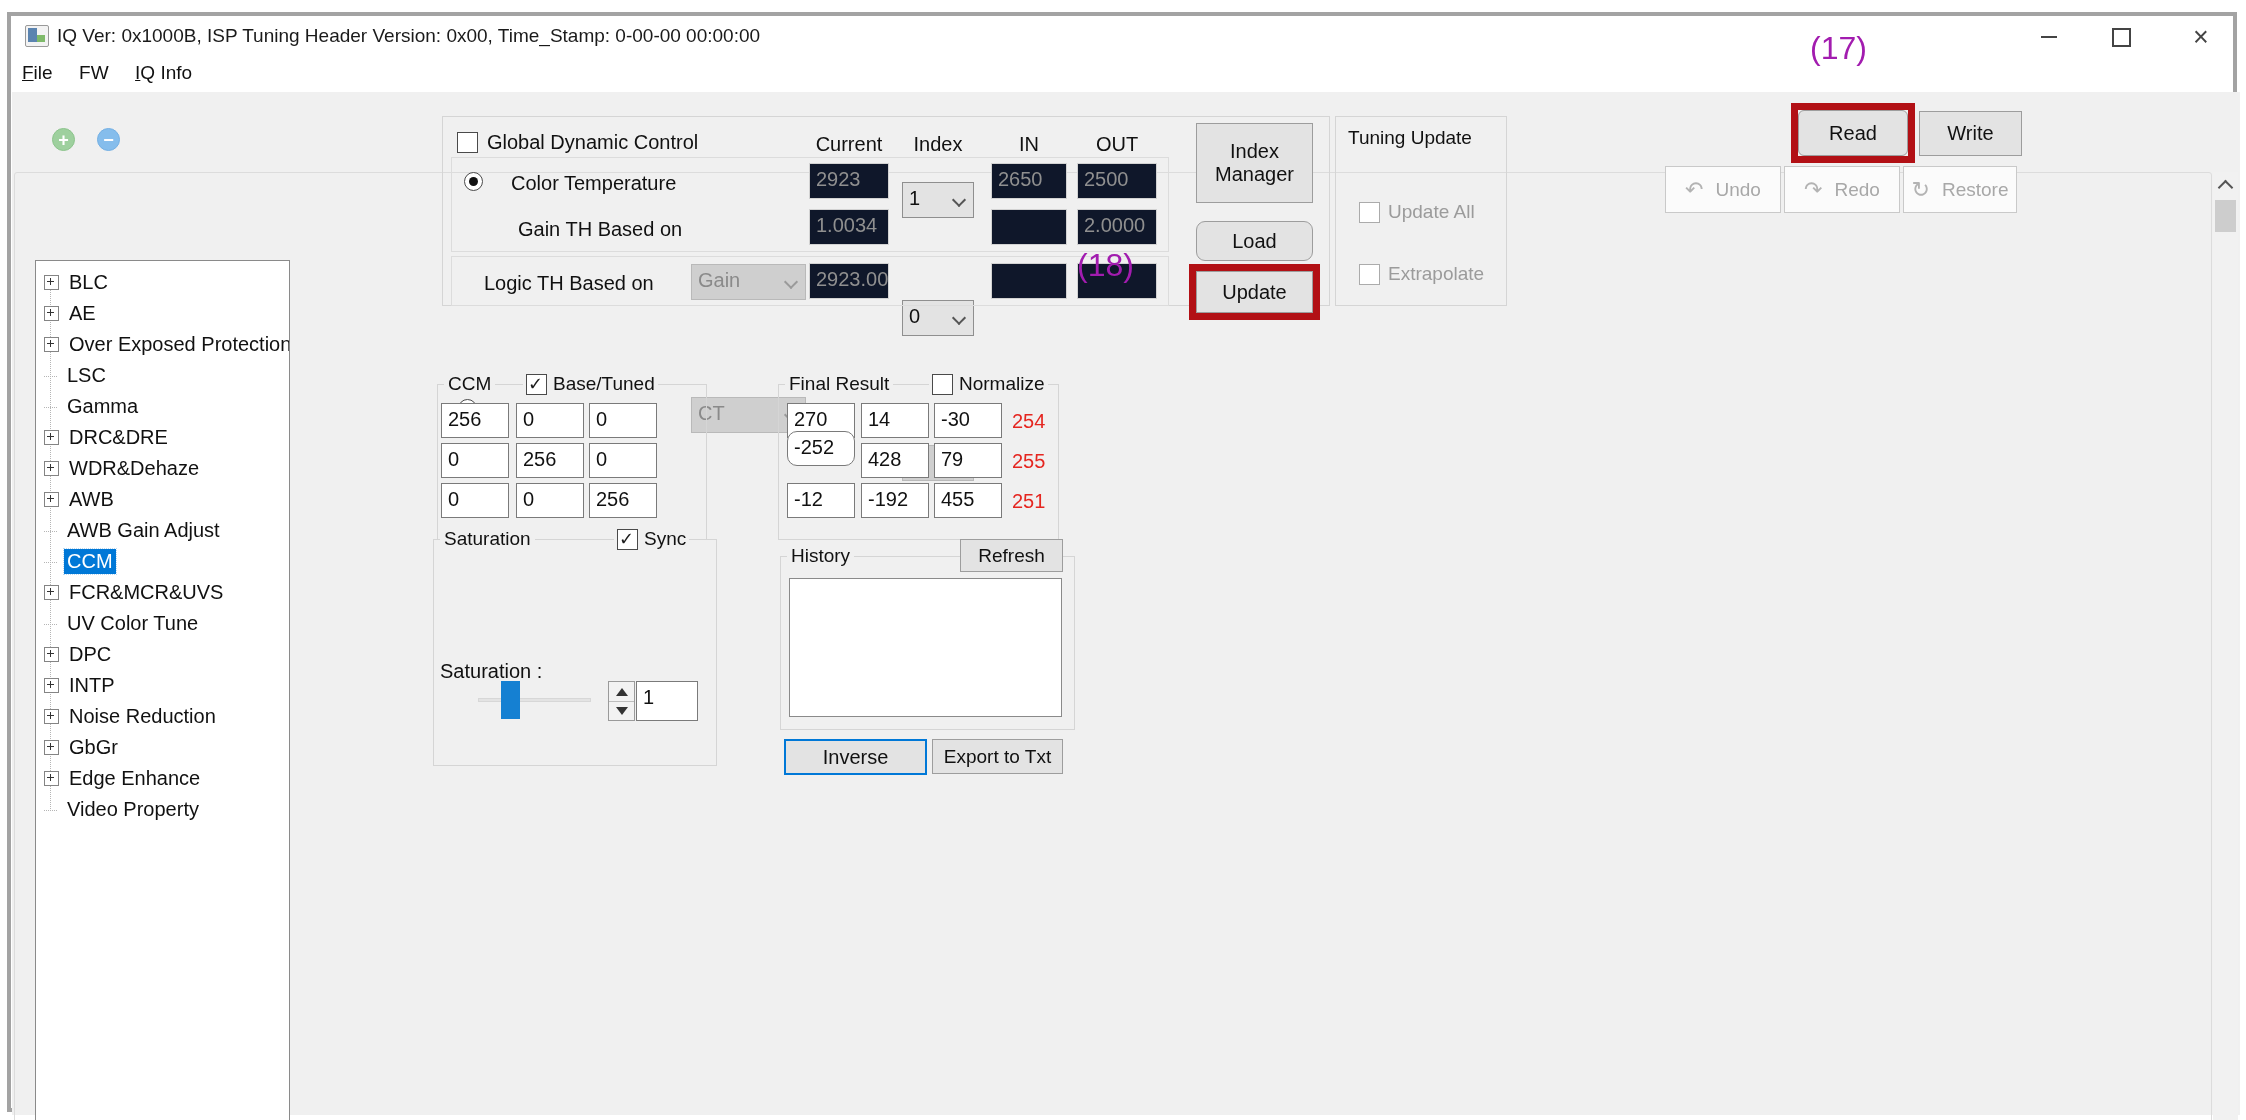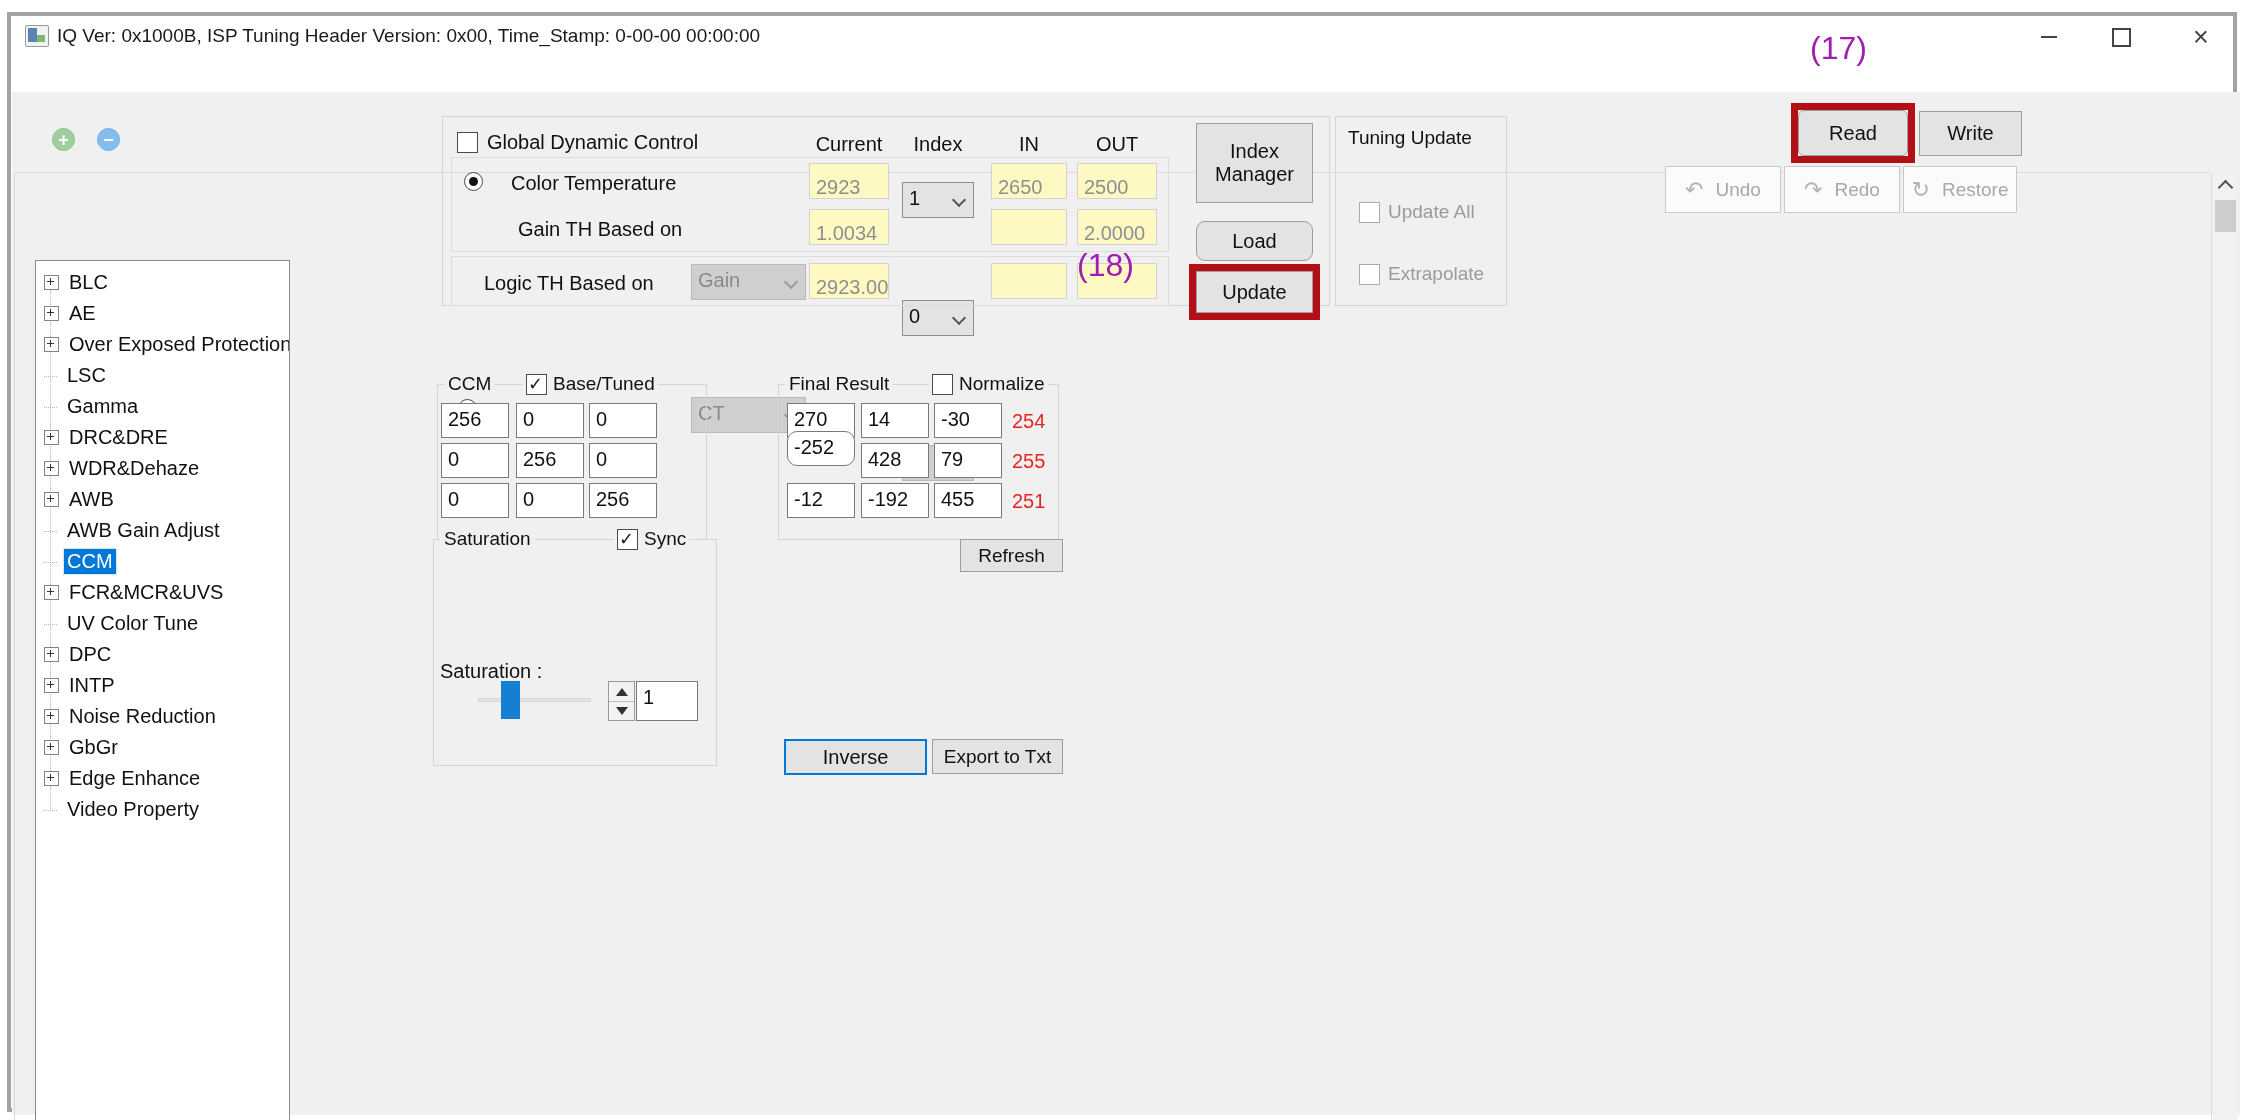--- a/index.html
+++ b/index.html
@@ -51,21 +51,21 @@
   
   .checkbox{width:19px;height:19px;border:1px solid #4a4a4a;background:#fff;position:relative;flex:0 0 19px;}
   .checkbox.checked::after{content:"\2713";position:absolute;left:1px;top:-2px;font-size:18px;color:#1a1a1a;}
   .checkbox.dim{border-color:#ababab;}
   .radio{width:19px;height:19px;border:1px solid #4a4a4a;border-radius:50%;background:#fff;position:relative;}
   .radio.selected::after{content:"";position:absolute;left:4px;top:4px;width:9px;height:9px;border-radius:50%;background:#111;}
   .lbl{font-size:20px;color:#111;white-space:nowrap;}
   .lbl-dim{font-size:19px;color:#9b9b9b;white-space:nowrap;}
 
   .field{background:#fff;border:1px solid #7a7a7a;font-size:20px;color:#111;padding:4px 6px;overflow:hidden;}
-  .field-ro{background:#fef9c3;border:1px solid #d2d2d2;font-size:20px;color:#8f8f8f;padding:12px 6px;overflow:hidden;}
+  .field-ro{background:#0f172a;border:1px solid #d2d2d2;font-size:20px;color:#8f8f8f;padding:4px 6px;overflow:hidden;}
   .combo{border:1px solid #8f8f8f;background:#e3e3e3;font-size:20px;color:#111;padding:4px 6px;position:relative;}
   .combo.disabled{background:#cfcfcf;border-color:#b9b9b9;color:#8a8a8a;}
   .chev{position:absolute;right:9px;top:12px;width:8px;height:8px;border-right:2px solid #555;border-bottom:2px solid #555;transform:rotate(45deg);}
   .combo.disabled .chev{border-color:#9a9a9a;}
 
   .btn{background:#e3e3e3;border:1px solid #9d9d9d;display:flex;align-items:center;justify-content:center;font-size:20px;color:#111;text-align:center;}
   .btn-pale{background:#fbfbfb;border:1px solid #c9c9c9;color:#a8a8a8;display:flex;align-items:center;justify-content:center;font-size:19px;}
   .btn-pale .ic{font-size:22px;color:#b3b3b3;margin-right:12px;}
   .ufirst::first-letter{text-decoration:underline;}
   .red-frame{border:7px solid #b21015;background:transparent;display:flex;align-items:center;justify-content:center;}
@@ -105,20 +105,25 @@
           <div class="glyph-min"></div>
         </div>
     <div class="winctl" style="left:2090px;">
           <div class="glyph-max"></div>
         </div>
     <div class="winctl" style="left:2170px;">
           <div class="glyph-close">×</div>
         </div>
   </div>
 
+  <div class="menubar">
+    <span class="menu-item ufirst">File</span>
+    <span class="menu-item">FW</span>
+    <span class="menu-item ufirst">IQ Info</span>
+  </div>
 
   <div class="client">
     <div class="content-panel"></div>
 
     <div class="circle-btn circle-green abs" style="left:40px;top:36px;"><span>+</span></div>
     <div class="circle-btn circle-blue abs" style="left:85px;top:36px;"><span>−</span></div>
 
     <div class="treebox">
       <div class="tree-guide"></div>
       <div class="tree-rows">
@@ -302,20 +307,24 @@
         <div class="spin-half spin-up">
               <div class="tri-up"></div>
             </div>
         <div class="spin-half spin-down">
               <div class="tri-down"></div>
             </div>
       </div>
       <div class="abs field" style="left:202px;top:141px;width:62px;height:40px;">1</div>
     </div>
 
+    <div class="groupbox" style="left:768px;top:464px;width:293px;height:172px;">
+      <span class="group-title">History</span>
+      <div class="abs" style="left:8px;top:21px;width:273px;height:139px;background:#fff;border:1px solid #8a8a8a;"></div>
+    </div>
     <div class="abs btn" style="left:948px;top:447px;width:103px;height:33px;font-size:19px;">Refresh</div>
 
     <div class="abs btn ufirst" style="left:772px;top:647px;width:143px;height:36px;border:2px solid #0078d7;">Inverse</div>
     <div class="abs btn ufirst" style="left:920px;top:647px;width:131px;height:35px;font-size:19px;">Export to Txt</div>
 
     <div class="abs annot" style="left:1798px;top:-62px;">(17)</div>
     <div class="abs red-frame" style="left:1779px;top:11px;width:124px;height:60px;">
       <div class="btn" style="width:108px;height:44px;border-radius:6px;">Read</div>
     </div>
     <div class="abs btn" style="left:1907px;top:19px;width:103px;height:45px;">Write</div>

